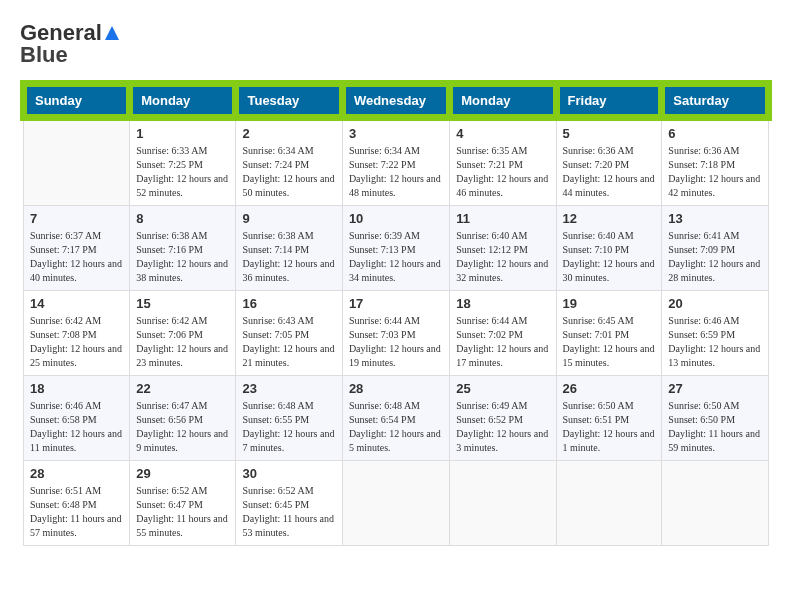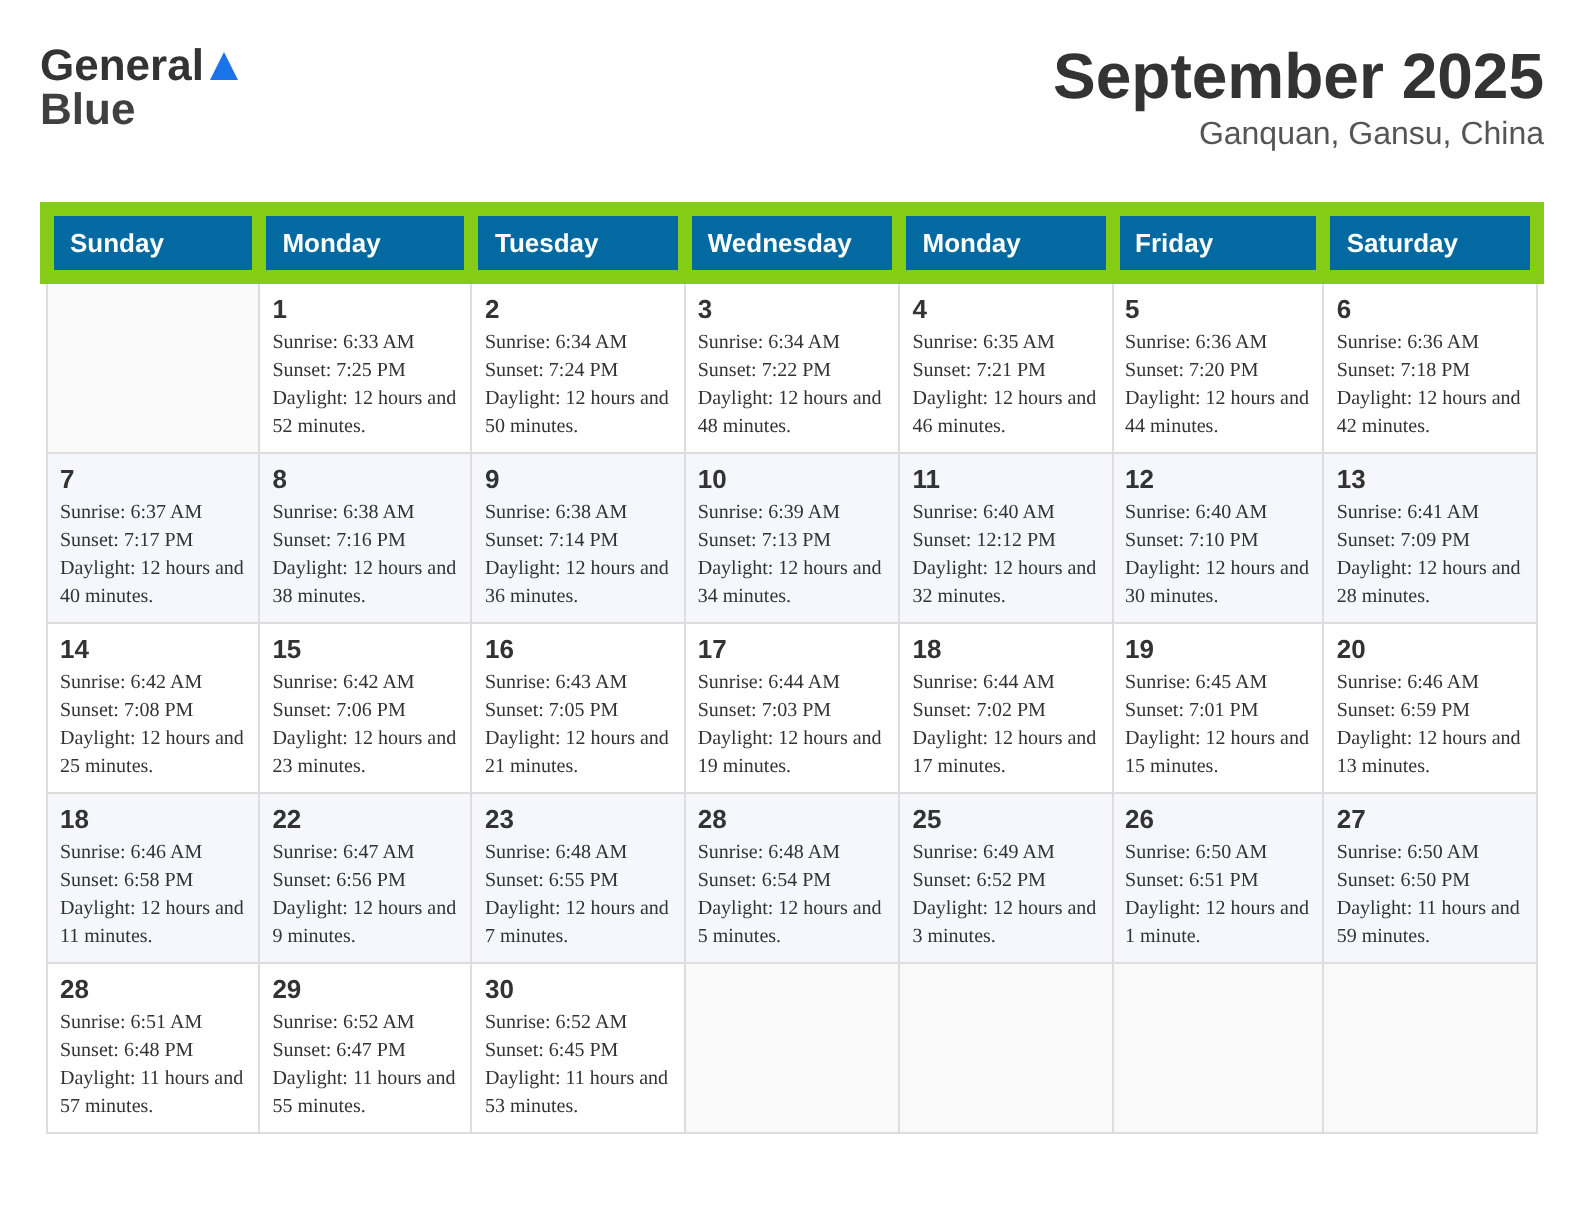--- a/index.html
+++ b/index.html
@@ -7,21 +7,22 @@
       font-family: Arial, sans-serif;
       background: #fff;
       width: 792px;
       min-height: 612px;
       padding: 20px;
     }
     .header {
       display: flex;
       justify-content: space-between;
       align-items: flex-start;
-      margin-bottom: 24px;
+      margin-bottom: 12px;
+      flex-direction: column;
     }
     .logo {
       display: flex;
       flex-direction: column;
       align-items: flex-start;
     }
     .logo-text {
       font-size: 22px;
       font-weight: bold;
       color: #333;
@@ -100,24 +101,20 @@
 <div class="header">
   <div class="logo">
     <div class="logo-text">
       <span class="logo-general">General</span>
       <svg class="logo-icon" viewBox="0 0 18 18">
         <polygon points="9,2 16,16 2,16" fill="#1a73e8"></polygon>
       </svg>
     </div>
     <div style="font-size:22px; font-weight:bold; color:#404040; margin-top:-4px;">Blue</div>
   </div>
-  <div class="title-block">
-    <div class="month-title">September 2025</div>
-    <div class="location-title">Ganquan, Gansu, China</div>
-  </div>
 </div>
 
 <table class="calendar">
   <thead>
     <tr>
     <th>Sunday</th>
         <th>Monday</th>
         <th>Tuesday</th>
         <th>Wednesday</th>
         <th>Monday</th>

